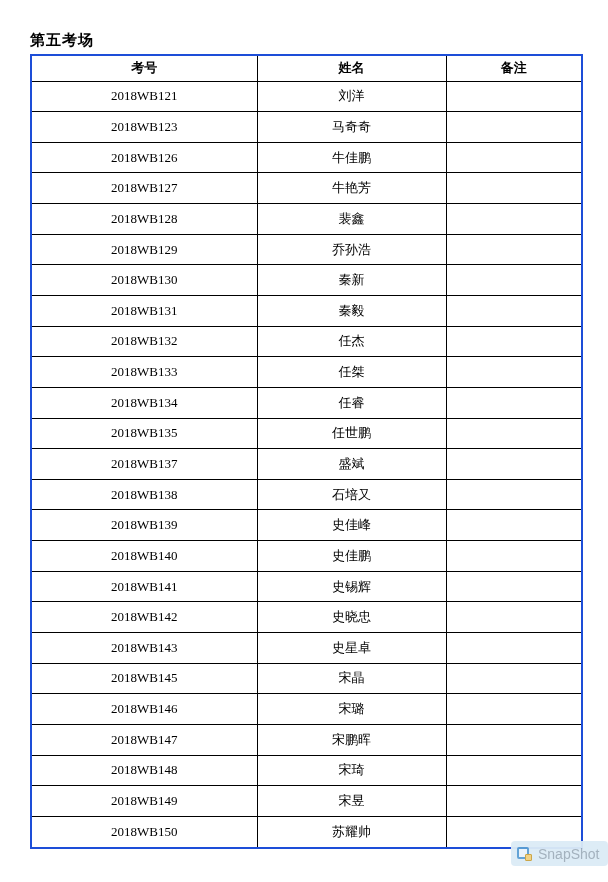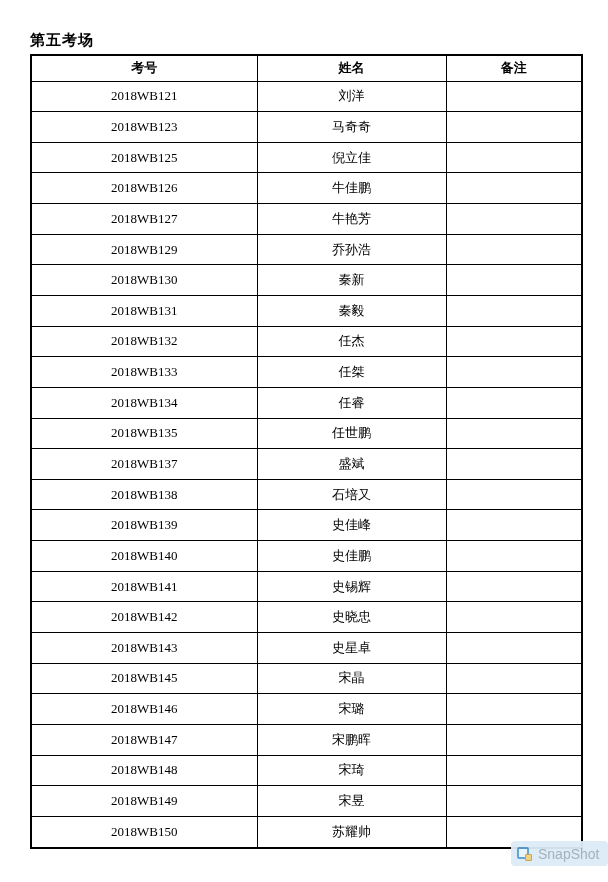--- a/index.html
+++ b/index.html
@@ -18,21 +18,21 @@
     font-size: 15px;
     font-weight: bold;
     letter-spacing: 1px;
   }
   table.roster {
     position: absolute;
     top: 54px; left: 30px;
     width: 551px; height: 795px;
     border-collapse: collapse;
     table-layout: fixed;
-    border: 2px solid #000000;
+    border: 2px solid #1d4ed8;
   }
   table.roster th, table.roster td {
     border: 1px solid #000000;
     text-align: center;
     vertical-align: middle;
     font-size: 13px;
     padding: 0;
     overflow: hidden;
     white-space: nowrap;
   }
@@ -107,38 +107,38 @@
   </tr>
 
 
   <tr>
     <td>2018WB123</td>
     <td>马奇奇</td>
     <td></td>
   </tr>
 
 
-  <tr>
-    <td>2018WB125</td>
-    <td>倪立佳</td>
-    <td></td>
-  </tr>
 
   <tr>
     <td>2018WB126</td>
     <td>牛佳鹏</td>
     <td></td>
   </tr>
 
   <tr>
     <td>2018WB127</td>
     <td>牛艳芳</td>
     <td></td>
   </tr>
 
+  <tr>
+    <td>2018WB128</td>
+    <td>裴鑫</td>
+    <td></td>
+  </tr>
 
   <tr>
     <td>2018WB129</td>
     <td>乔孙浩</td>
     <td></td>
   </tr>
 
   <tr>
     <td>2018WB130</td>
     <td>秦新</td>

